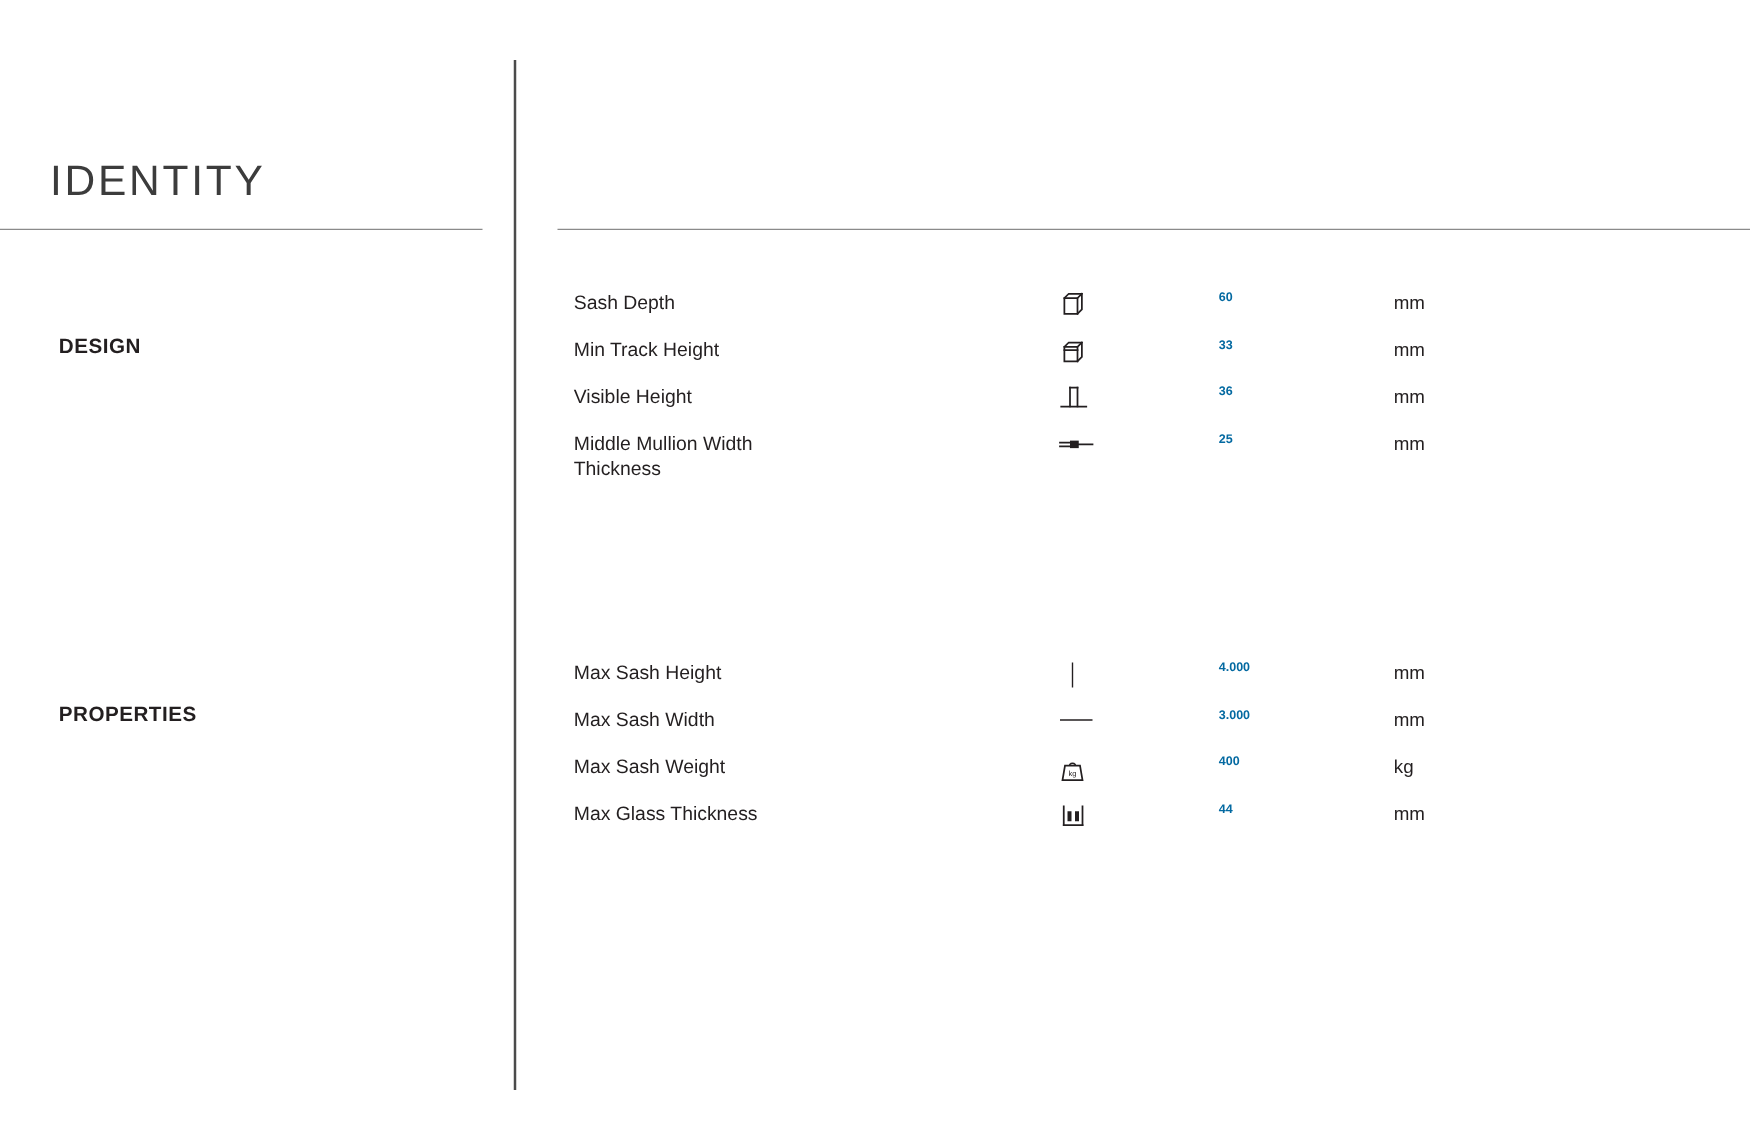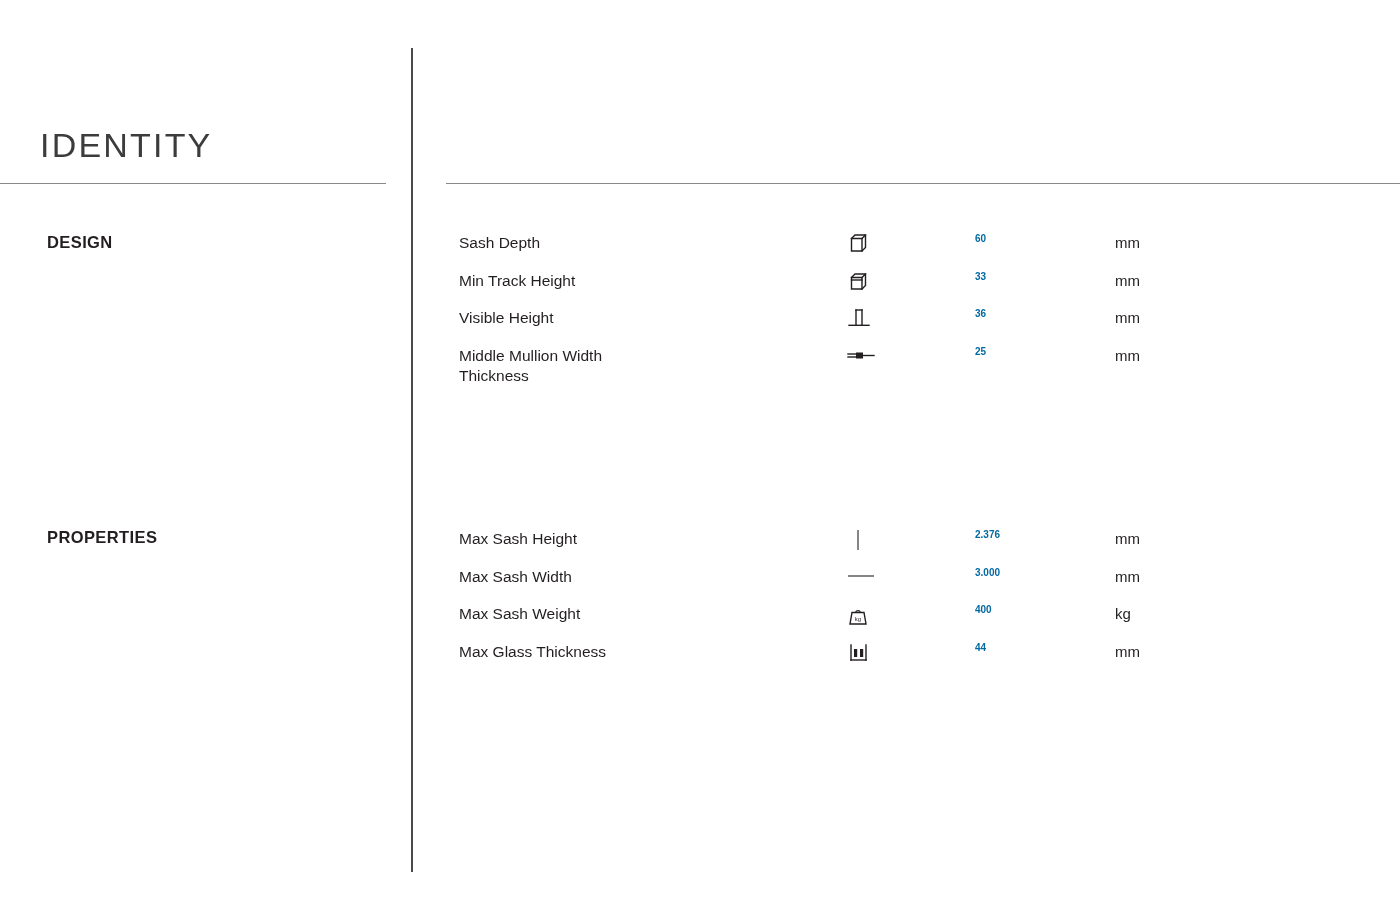--- a/index.html
+++ b/index.html
@@ -79,20 +79,21 @@
   }
 
   
   .section-label {
     position: absolute;
     left: 47px;
     font-size: 16.5px;
     font-weight: bold;
     letter-spacing: 0.4px;
     color: #231f20;
+    margin-top: 35px;
   }
   .section-label.design { top: 233px; }
   .section-label.properties { top: 528px; }
 
   
   .spec-group {
     position: absolute;
     left: 13px;
     right: 0;
   }
@@ -244,21 +245,21 @@
 
       <div class="spec-row">
         <div class="spec-label">
           <span>Max Sash Height</span>
         </div>
         <div class="spec-icon">
           <svg width="26" height="26" viewBox="0 0 26 26" aria-hidden="true">
             <path class="stroke-thin" d="M13 2 L13 22"></path>
           </svg>
         </div>
-        <div class="spec-value">2.376</div>
+        <div class="spec-value">4.000</div>
         <div class="spec-unit">mm</div>
       </div>
 
       <div class="spec-row">
         <div class="spec-label">
           <span>Max Sash Width</span>
         </div>
         <div class="spec-icon">
           <svg width="32" height="20" viewBox="0 0 32 20" aria-hidden="true">
             <path class="stroke-thin" d="M3 10 L29 10"></path>

